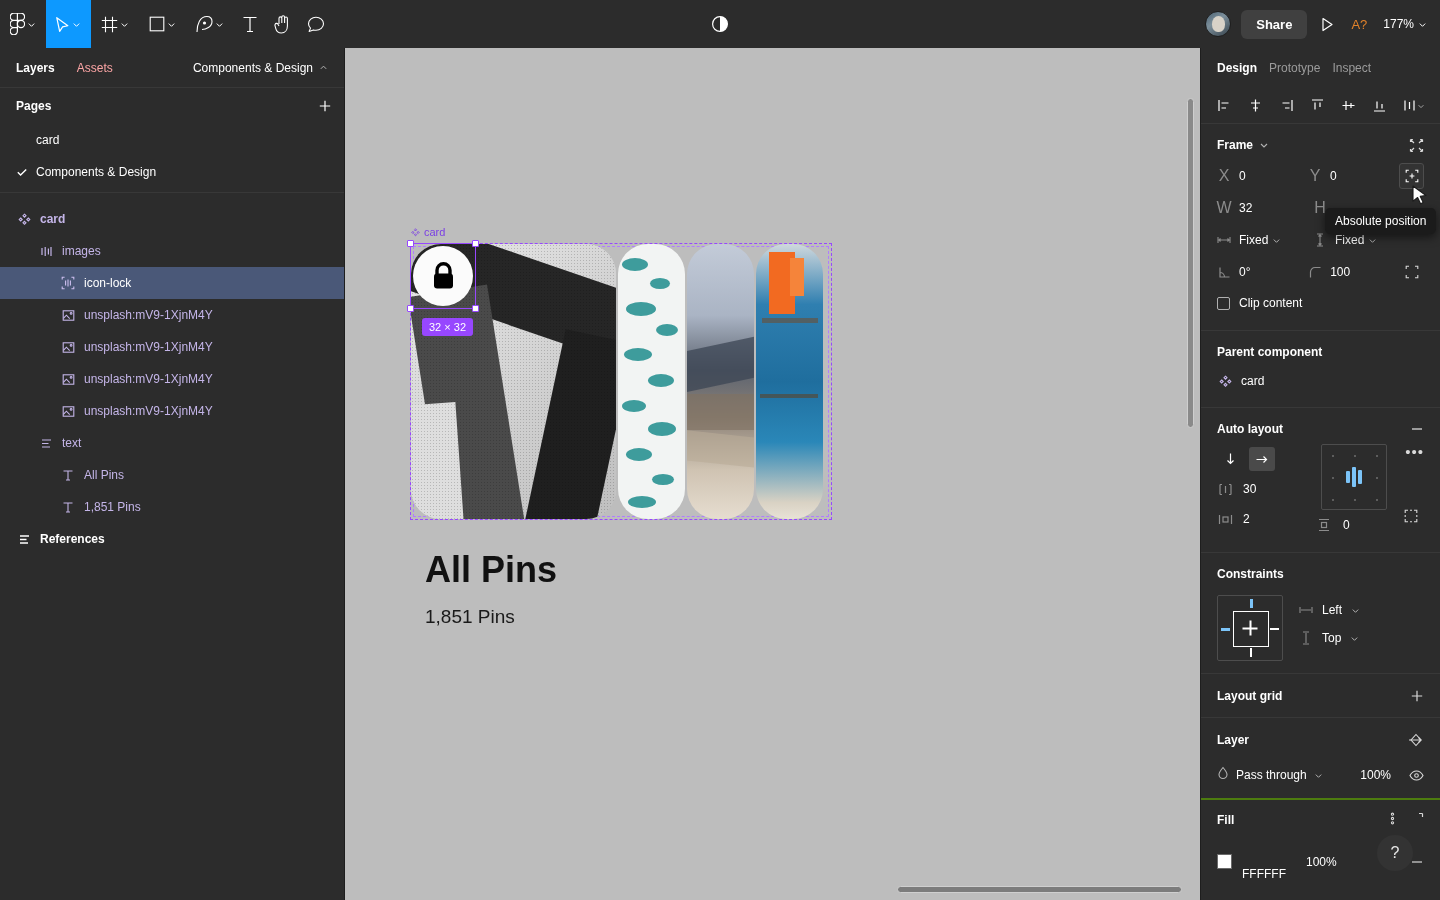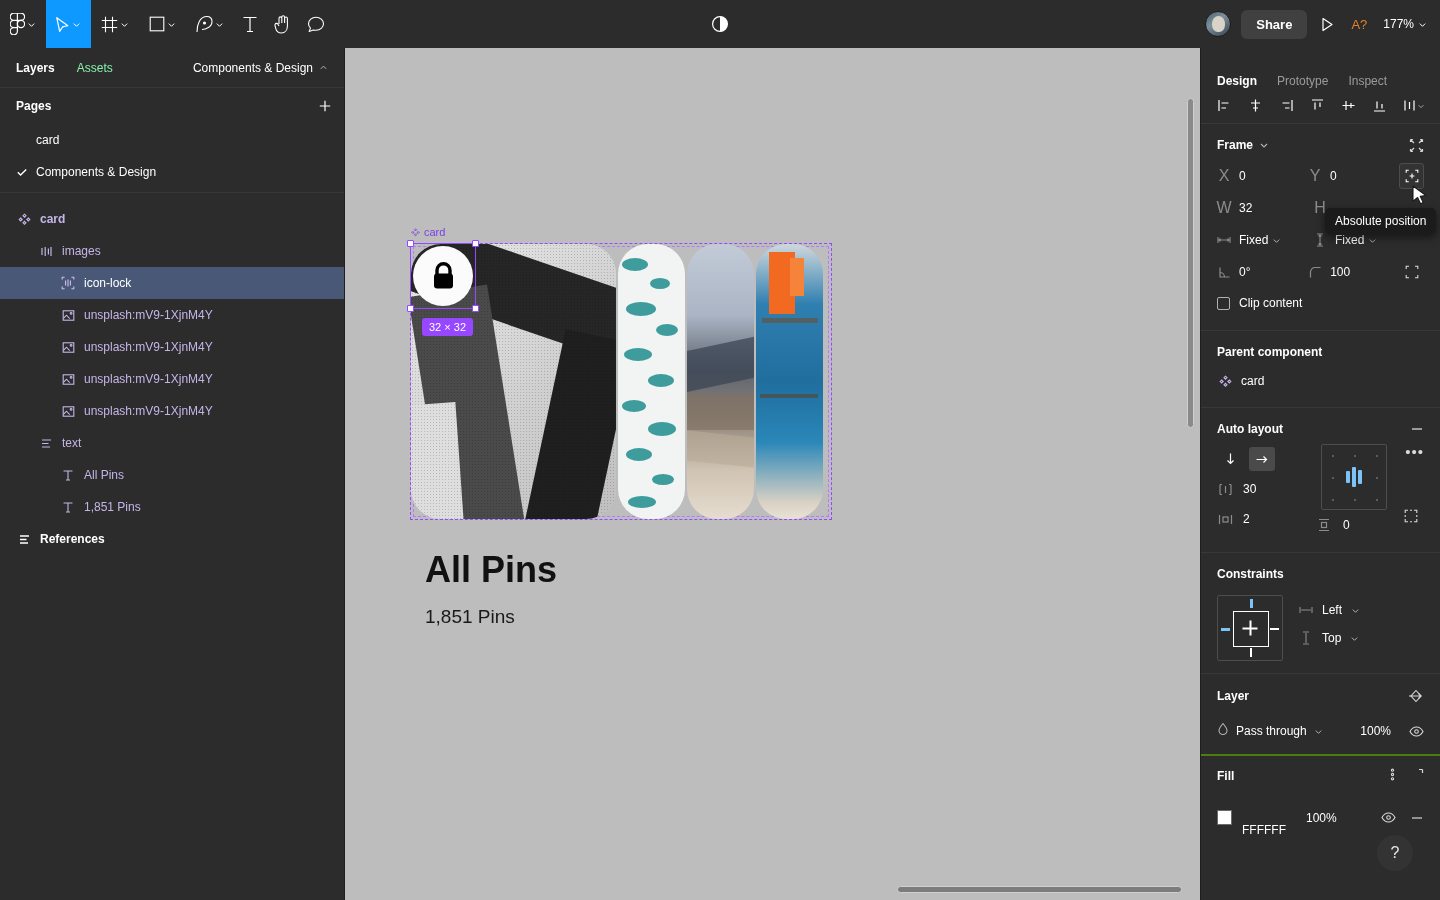--- a/index.html
+++ b/index.html
@@ -64,21 +64,21 @@
   
   .left-panel {
     position: absolute; top: 48px; left: 0; width: 345px; height: 852px;
     background: #2c2c2c; border-right: 1px solid #1e1e1e;
     overflow: hidden; z-index: 20;
   }
   .lp-tabs {
     height: 40px; display: flex; align-items: center; padding: 0 16px;
     border-bottom: 1px solid #383838; gap: 0;
   }
-  .lp-tab { font-size: 12px; color: #86efac; cursor: pointer; margin-right: 22px; }
+  .lp-tab { font-size: 12px; color: #fca5a5; cursor: pointer; margin-right: 22px; }
   .lp-tab.active { color: #ffffff; font-weight: bold; }
   .lp-tab-right {
     margin-left: auto; font-size: 12px; color: #ffffff;
     display: flex; align-items: center; gap: 6px; cursor: pointer;
   }
   .pages-head {
     height: 36px; display: flex; align-items: center; padding: 0 12px 0 16px;
     font-size: 12px; color: #ffffff; font-weight: bold;
   }
   .plus-btn { margin-left: auto; cursor: pointer; color: #ffffff; display:flex; }
@@ -192,21 +192,21 @@
     background: #8a8a8a; border-radius: 4px; border: 1px solid #cfcfcf; cursor: pointer;
   }
 
   
   .right-panel {
     position: absolute; top: 48px; right: 0; width: 240px; height: 852px;
     background: #2c2c2c; border-left: 1px solid #1e1e1e;
     overflow: hidden; z-index: 20;
   }
   .rp-tabs {
-    height: 40px; display: flex; align-items: flex-end; padding: 0 16px; gap: 20px;
+    height: 40px; display: flex; align-items: center; padding: 0 16px; gap: 12px;
   }
   .rp-tab { font-size: 12px; color: #9b9b9b; cursor: pointer; }
   .rp-tab.active { color: #ffffff; font-weight: bold; }
   .align-row {
     height: 36px; display: flex; align-items: center; padding: 0 10px;
     justify-content: space-between; border-bottom: 1px solid #383838;
   }
   .align-btn { width: 26px; height: 26px; display: flex; align-items: center; justify-content: center;
     color: #fff; cursor: pointer; }
   .align-btn.last { width: 32px; gap: 1px; }
@@ -904,20 +904,28 @@
             </span>
             <span>Top</span>
             <svg width="9" height="9" viewBox="0 0 10 10" fill="none" stroke="#b3b3b3" stroke-width="1.1">
                 <path d="M2 4l3 3 3-3"></path>
               </svg>
           </div>
         </div>
       </div>
     </div>
 
+    <div class="simple-sec">
+      <span>Layout grid</span>
+      <span class="act">
+        <svg width="14" height="14" viewBox="0 0 14 14" fill="none" stroke="#d9d9d9" stroke-width="1.2">
+            <path d="M7 1.8v10.4M1.8 7h10.4"></path>
+          </svg>
+      </span>
+    </div>
 
     <div style="border-bottom:2px solid #4d7c0f;">
       <div class="simple-sec" style="border-bottom:none;">
         <span>Layer</span>
         <span class="act">
           <svg width="16" height="14" viewBox="0 0 16 14" fill="none" stroke="#d9d9d9" stroke-width="1.1">
             <path d="M8 1.5l5 5.5-5 5.5-5-5.5z"></path>
               <path d="M1 7h12M10.5 4.5L13 7l-2.5 2.5"></path>
           </svg>
         </span>

